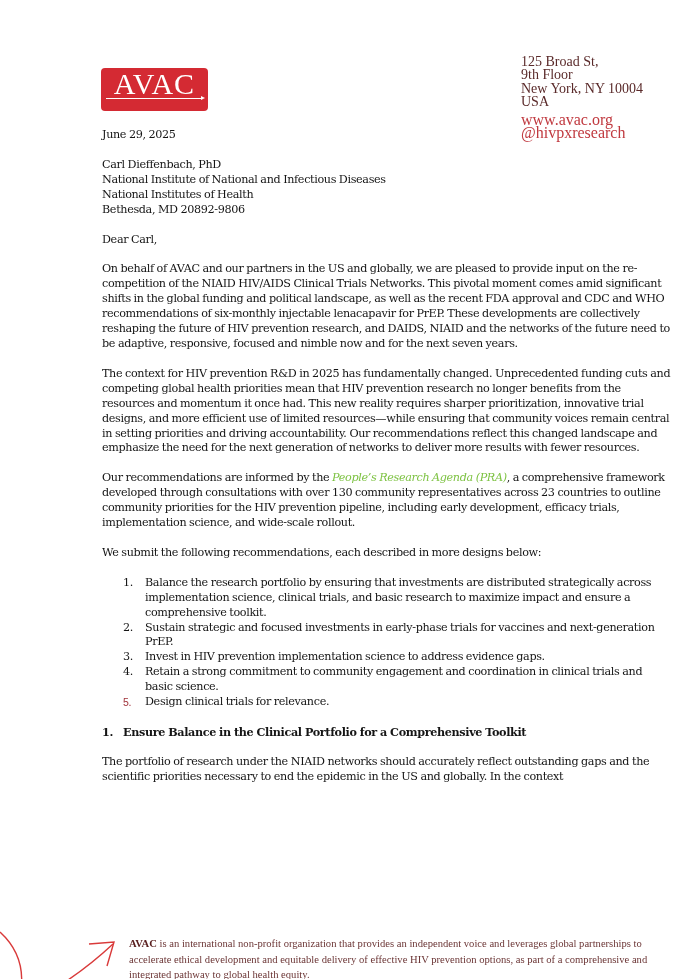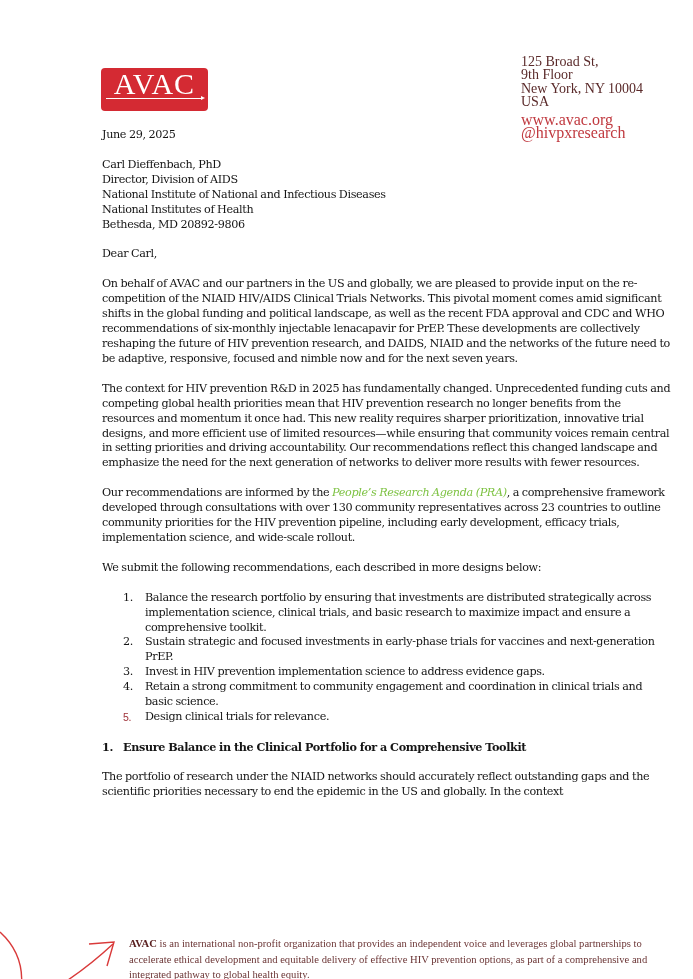--- a/index.html
+++ b/index.html
@@ -55,21 +55,20 @@
 <div class="web">
   <span class="line">www.avac.org</span>
   <span class="line">@hivpxresearch</span>
 </div>
 
 <div class="body">
   <p>June 29, 2025</p>
   <div class="gap"></div>
   <div class="recipient">
     <span class="line">Carl Dieffenbach, PhD</span>
-    <span class="line">Director, Division of AIDS</span>
     <span class="line">National Institute of National and Infectious Diseases</span>
     <span class="line">National Institutes of Health</span>
     <span class="line">Bethesda, MD 20892-9806</span>
   </div>
   <div class="gap"></div>
   <p>Dear Carl,</p>
   <div class="gap"></div>
   <p>On behalf of AVAC and our partners in the US and globally, we are pleased to provide input on the re-competition of the NIAID HIV/AIDS Clinical Trials Networks. This pivotal moment comes amid significant shifts in the global funding and political landscape, as well as the recent FDA approval and CDC and WHO recommendations of six-monthly injectable lenacapavir for PrEP. These developments are collectively reshaping the future of HIV prevention research, and DAIDS, NIAID and the networks of the future need to be adaptive, responsive, focused and nimble now and for the next seven years.</p>
   <div class="gap"></div>
   <p>The context for HIV prevention R&amp;D in 2025 has fundamentally changed. Unprecedented funding cuts and competing global health priorities mean that HIV prevention research no longer benefits from the resources and momentum it once had. This new reality requires sharper prioritization, innovative trial designs, and more efficient use of limited resources—while ensuring that community voices remain central in setting priorities and driving accountability. Our recommendations reflect this changed landscape and emphasize the need for the next generation of networks to deliver more results with fewer resources.</p>

